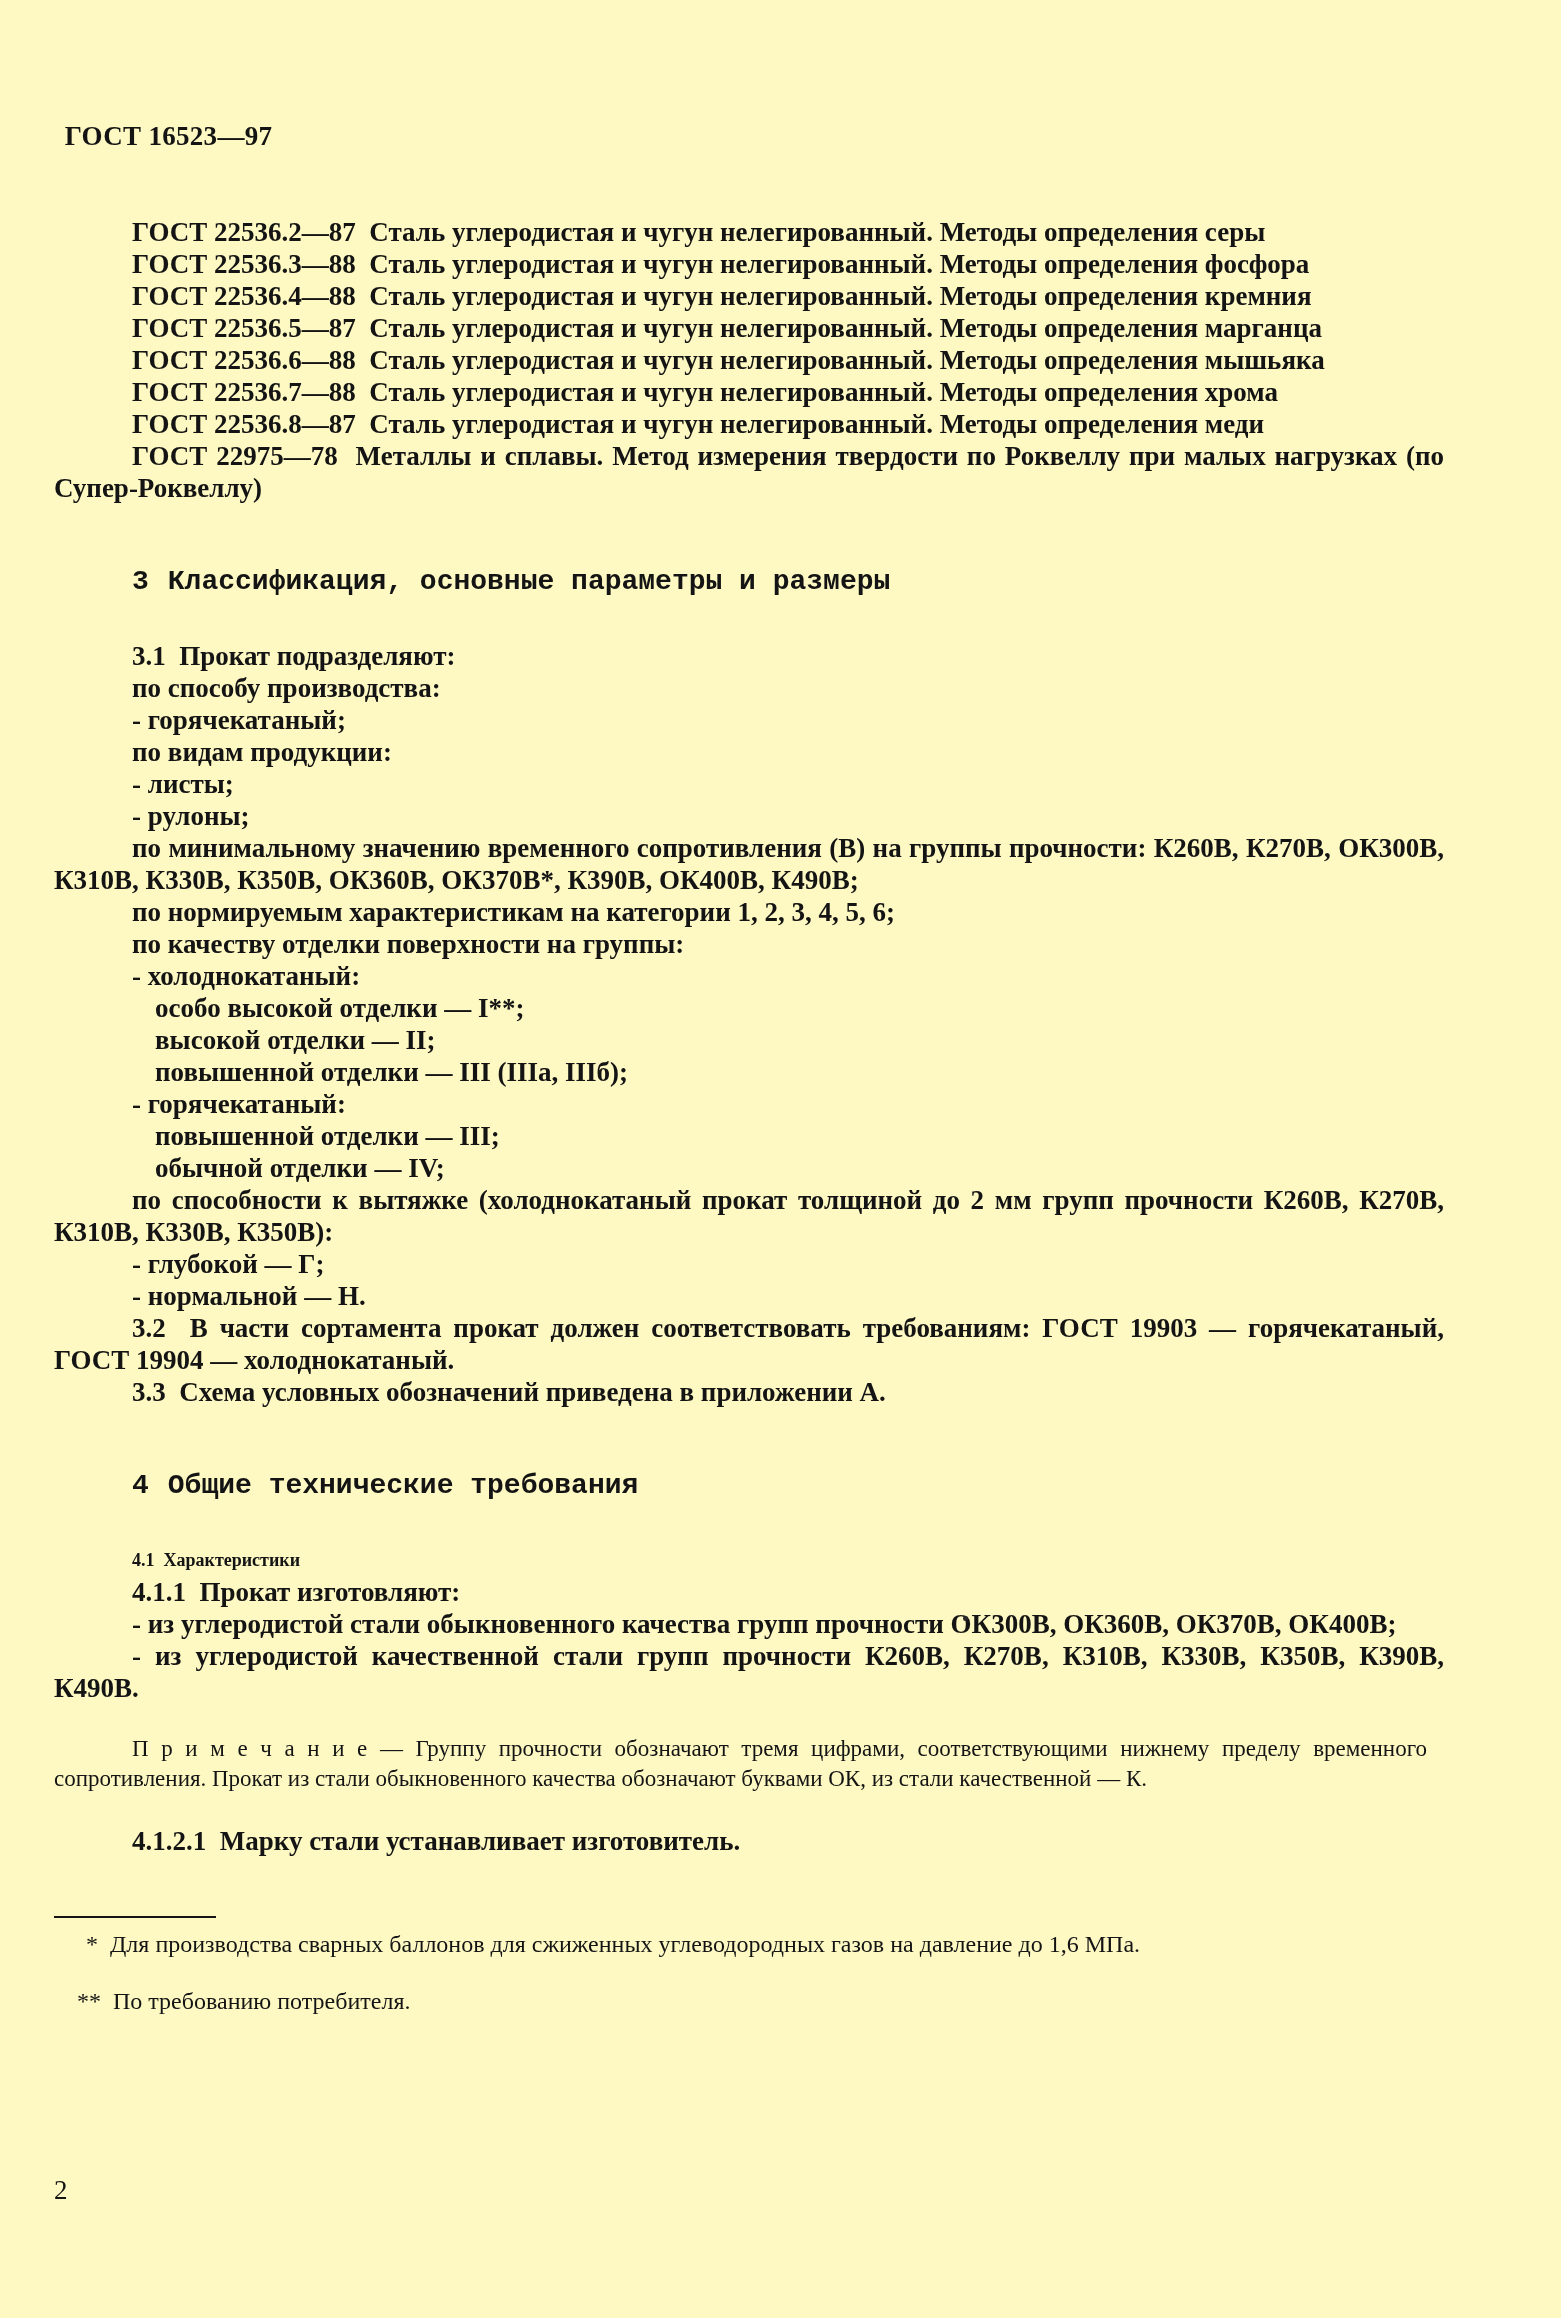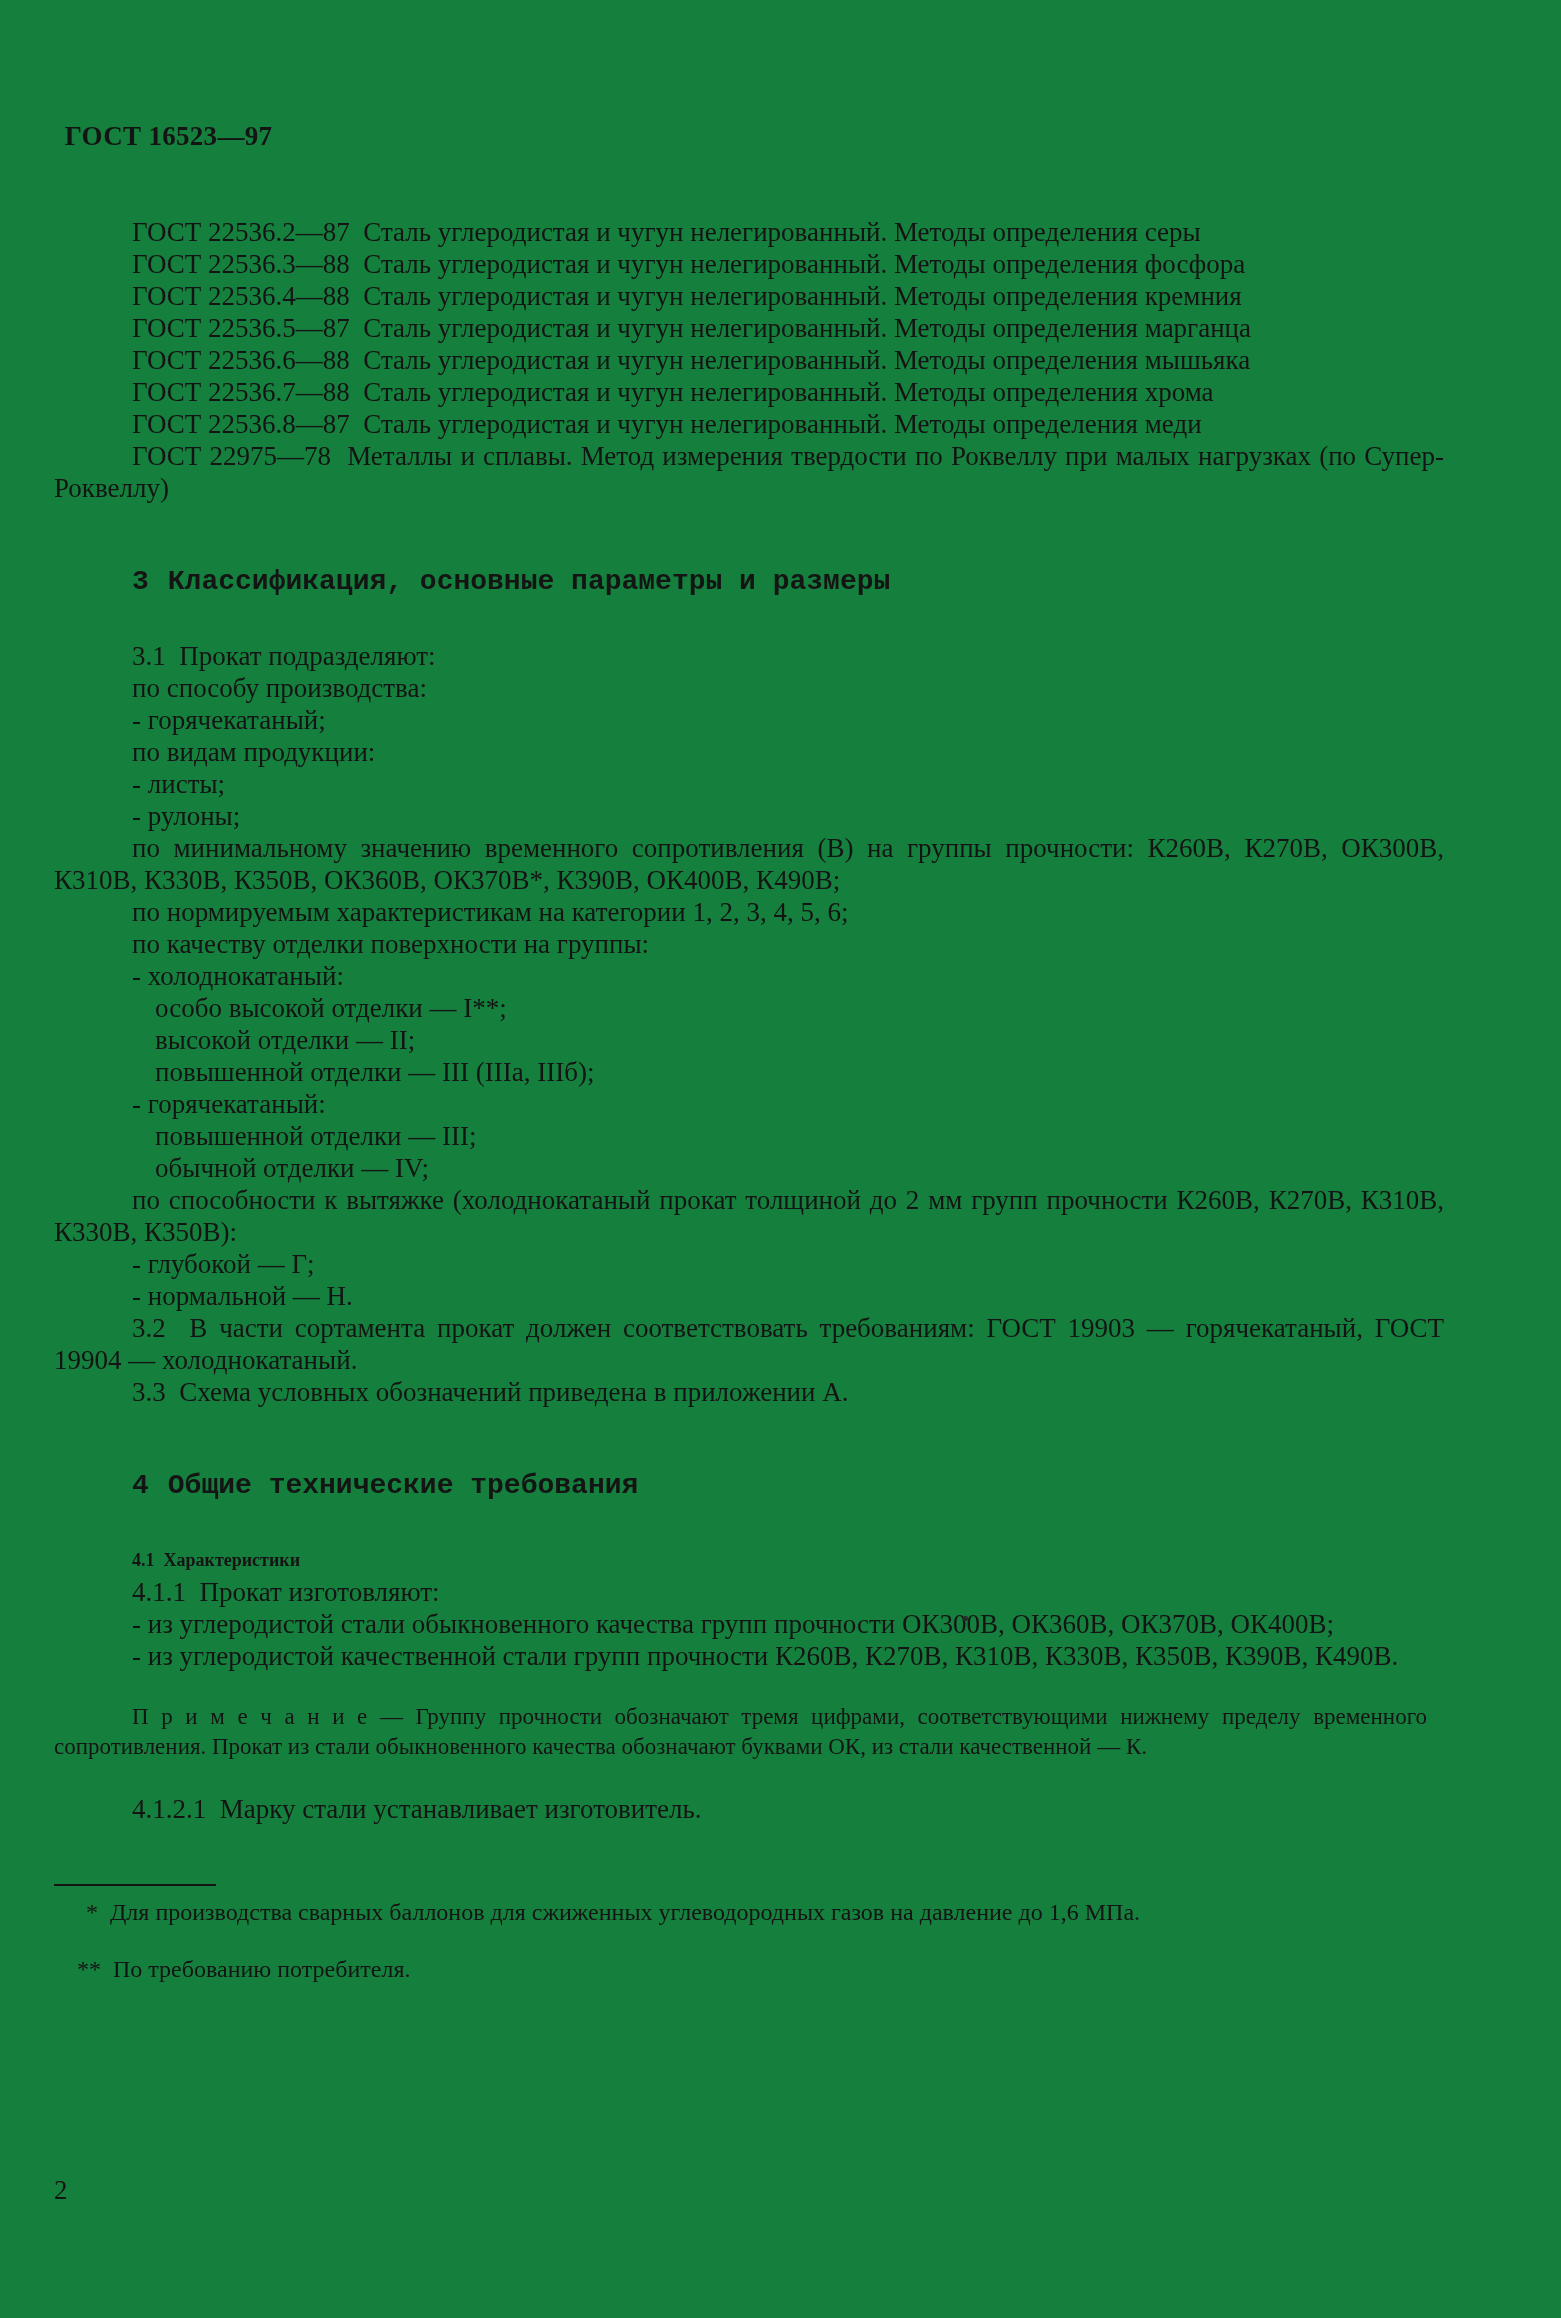--- a/index.html
+++ b/index.html
@@ -9,33 +9,33 @@
     width: 1561px;
     height: 2319px;
     background: #ffffff;
     color: #141414;
     font-family: "Liberation Serif", "DejaVu Serif", serif;
   }
   .page {
     position: relative;
     width: 1561px;
     height: 2319px;
-    background: #15803d;
+    background: #fef9c3;
     padding: 120px 117px 0 54px;
     overflow: hidden;
   }
   .doc-header {
     font-weight: bold;
     font-size: 27px;
     line-height: 32px;
     margin-left: 10.8px;
     letter-spacing: 0.3px;
   }
   .body-text { font-size: 27px; line-height: 32px; }
-  .para { text-indent: 78px; text-align: justify; }
+  .para { text-indent: 78px; text-align: justify; font-weight: bold; }
   .sub  { text-indent: 101px; }
   .refs { margin-top: 64px; }
   .section-heading {
     font-family: Liberation Mono, monospace;
     font-weight: bold;
     font-size: 28px;
     line-height: 34px;
     margin: 61px 0 41px 78px;
   }
   .section-heading .sec-num { margin-right: 19px; }

